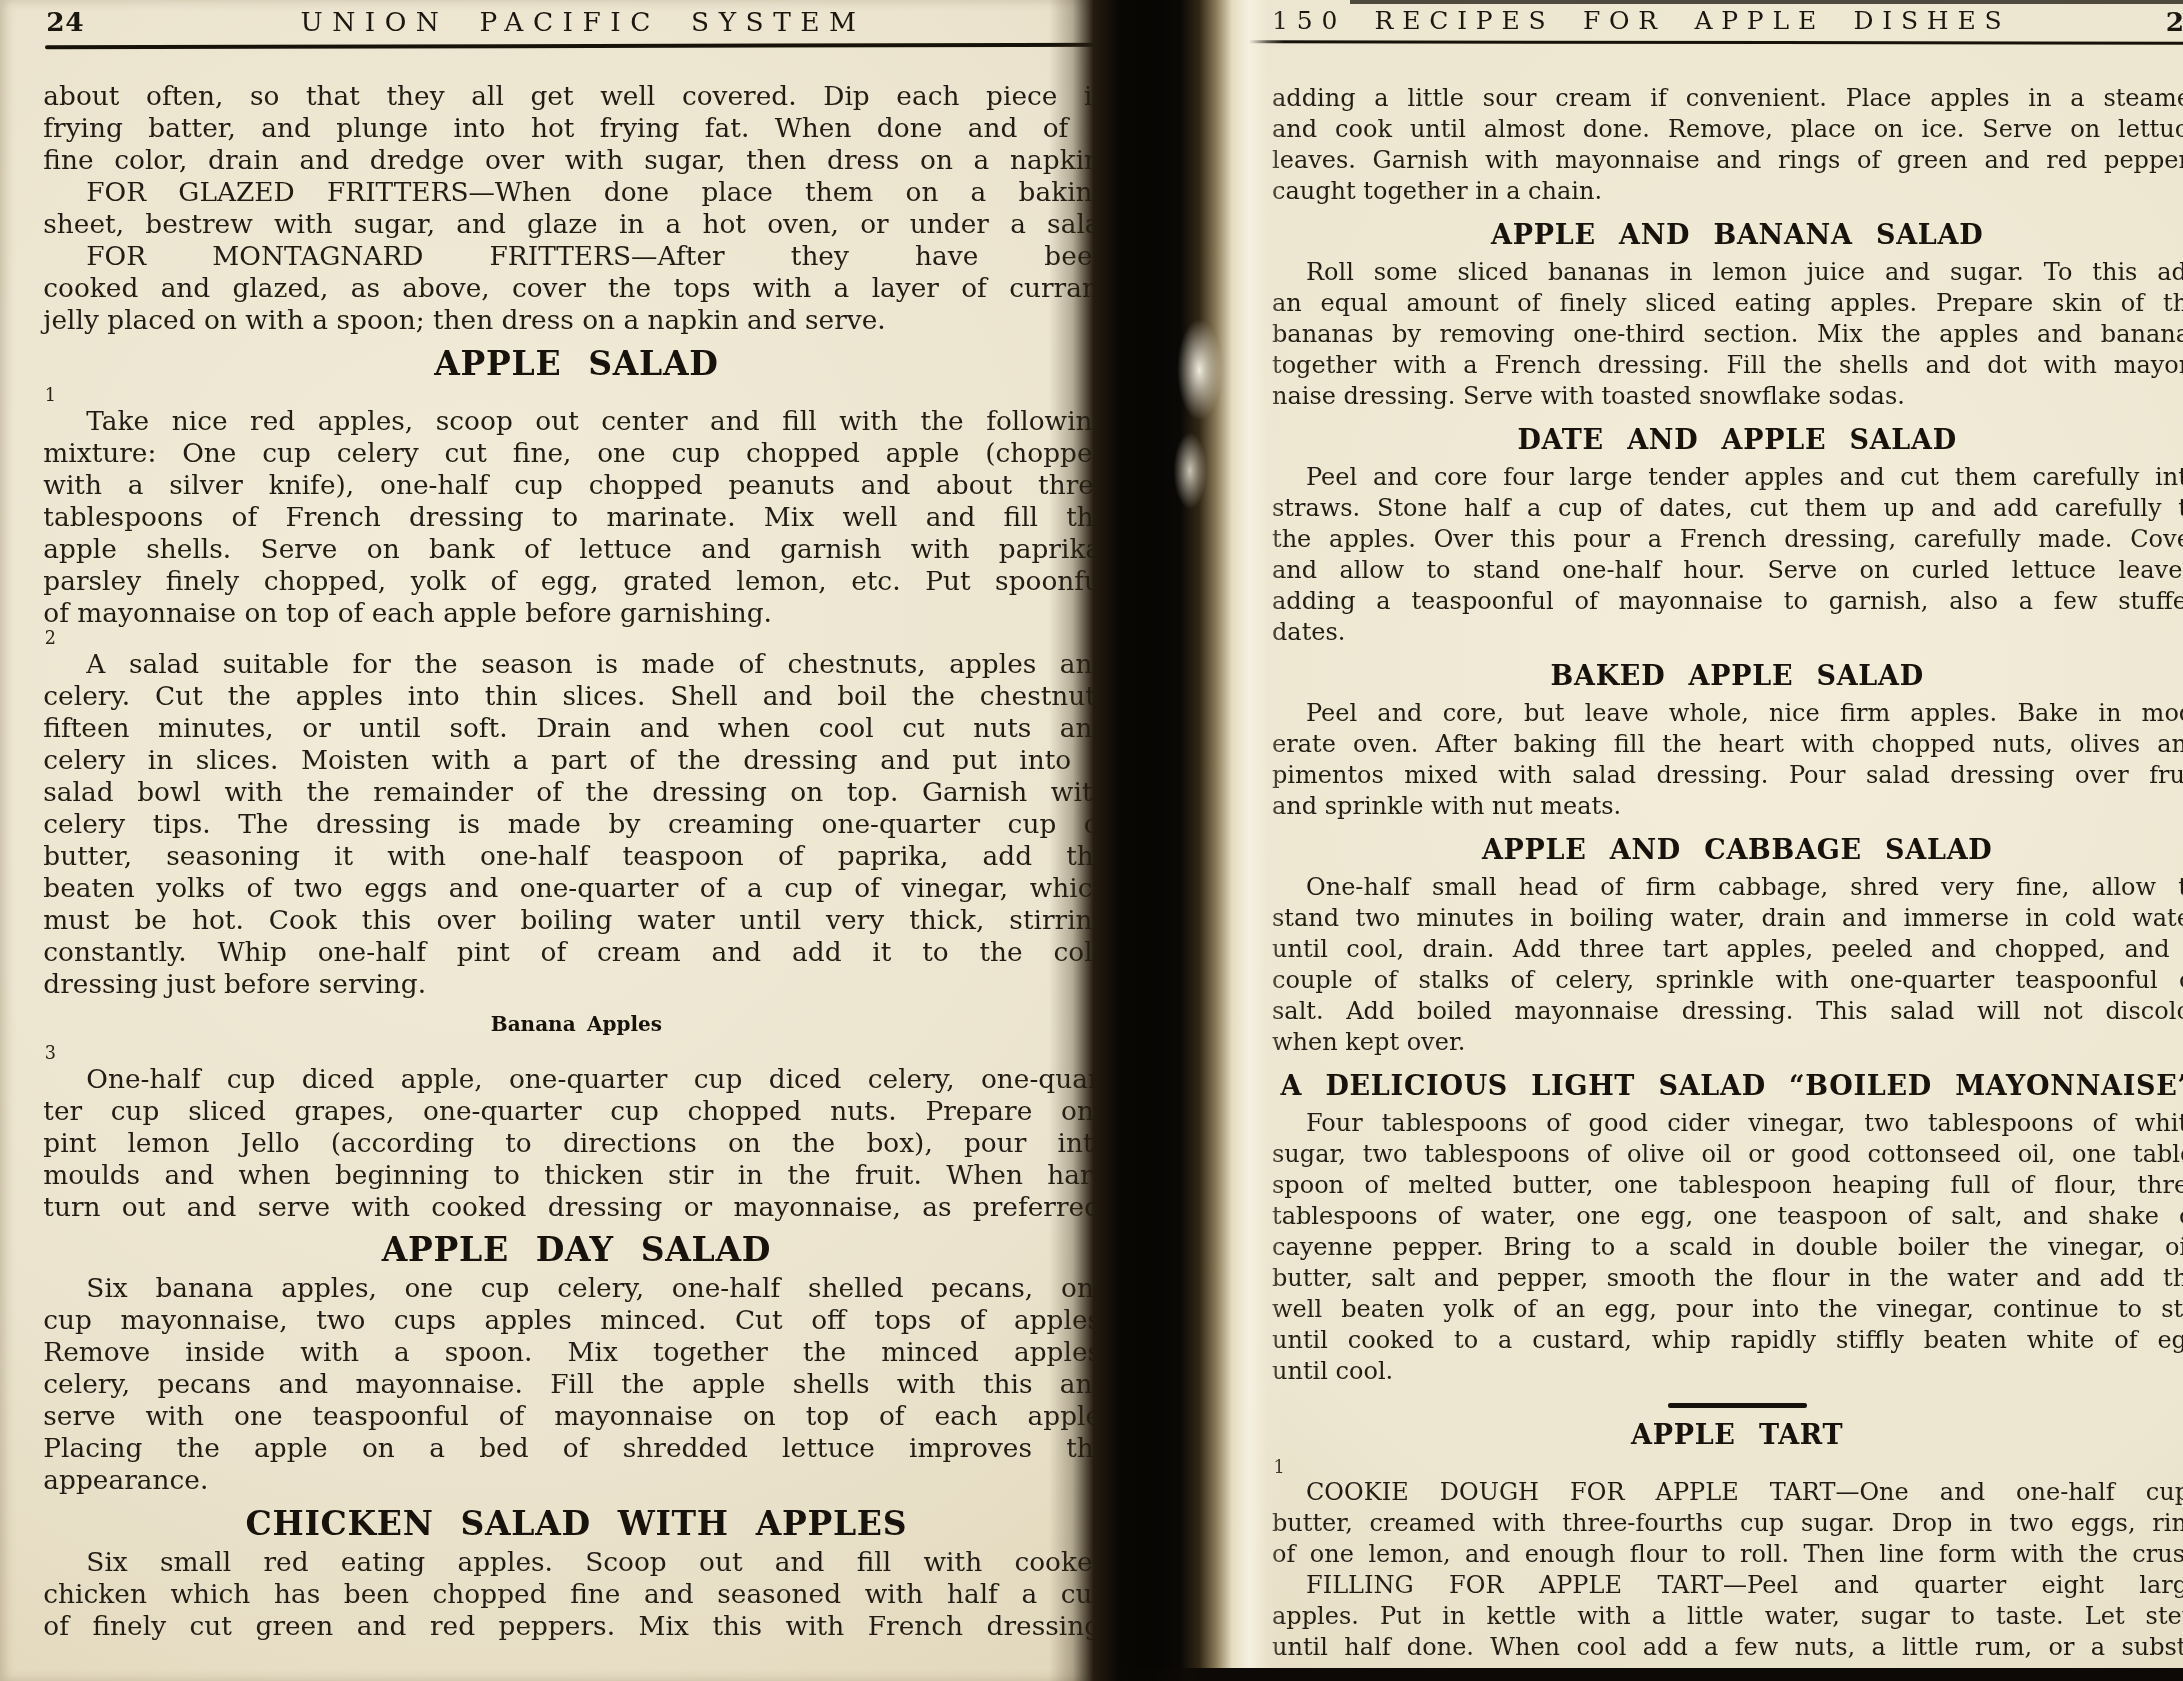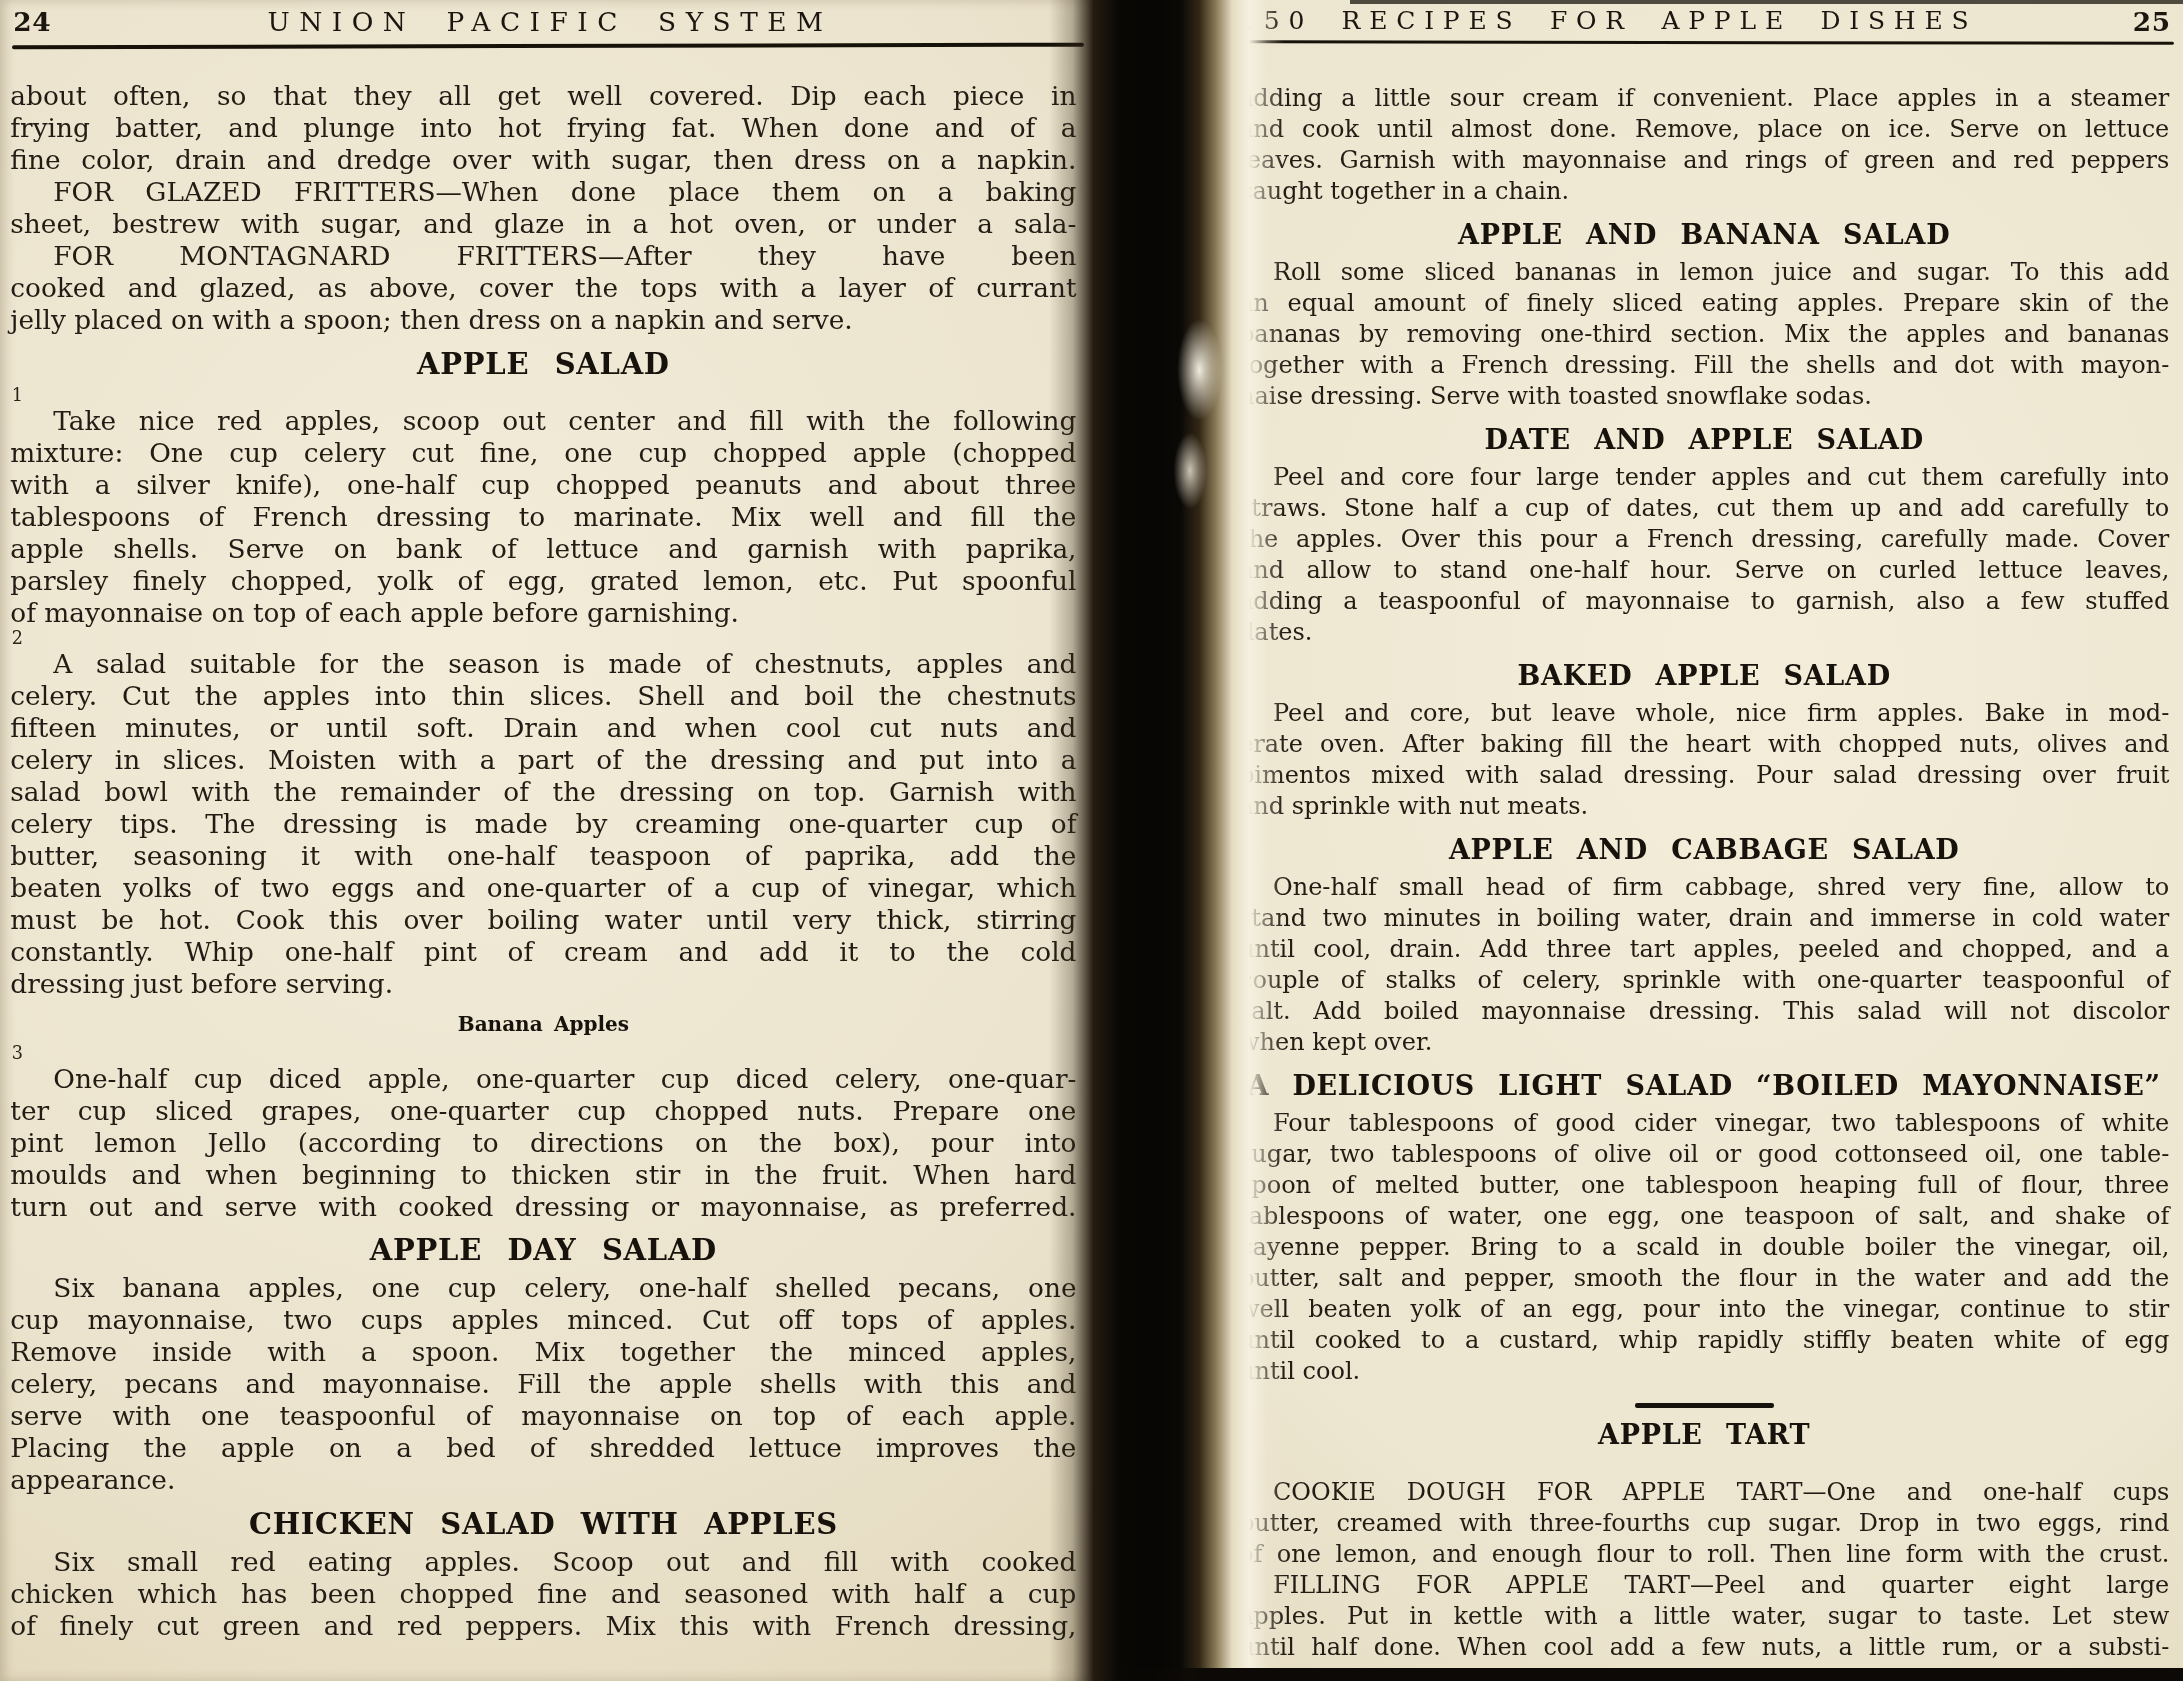--- a/index.html
+++ b/index.html
@@ -1,21 +1,21 @@
 <!DOCTYPE html>
 <html style="font-size:11.7px"><head>
 <meta charset="utf-8">
 <style>
   html,body{margin:0;padding:0;background:#0d0a06;}
   .spread{
     position:relative;width:2183px;height:1681px;overflow:hidden;
     font-family:"DejaVu Serif","Liberation Serif",serif;color:#221c14;
     background:#0d0a06;
   }
-  .page{position:absolute;top:0;height:1681px;overflow:hidden;}
+  .page{position:absolute;top:0;height:1681px;overflow:hidden;padding-left:33px;}
   .page-left{
     left:0;width:1100px;
     background:radial-gradient(120% 90% at 42% 38%, #f2ecd9 0%, #ebe3cd 55%, #e0d5b8 88%, #d6c9a9 100%);
     box-shadow:inset 4.4px 0 10.3px rgba(90,70,40,.25);
   }
   .page-right{
     left:1205px;width:979px;
     background:radial-gradient(120% 90% at 55% 40%, #f3edda 0%, #ece5cf 60%, #e1d6ba 95%, #dcd0b2 100%);
   }
   .gutter{
@@ -64,21 +64,21 @@
   
   .page-body{position:relative;}
   .page-left .page-body{padding:4.4px 23.5px 0 10.3px;font-size:26.4px;line-height:32px;}
   .page-right .page-body{padding:7.3px 14.7px 0 34px;font-size:24px;line-height:31px;}
   .line{text-align:justify;text-align-last:justify;white-space:normal;}
   .line.last{text-align-last:left;}
   .page-left .line.indent{text-indent:43px;}
   .page-right .line.indent{text-indent:34px;}
 
   .heading{font-weight:700;text-align:center;color:#17120b;}
-  .page-left .heading.caps{font-size:29px;line-height:32px;margin:11.7px 0 5.9px;word-spacing:14.7px;letter-spacing:0.7px;}
+  .page-left .heading.caps{font-size:33px;line-height:32px;margin:11.7px 0 5.9px;word-spacing:14.7px;letter-spacing:0.7px;}
   .page-right .heading.caps{font-size:27px;line-height:31px;margin:11.7px 0 7.3px;word-spacing:13.2px;letter-spacing:0.7px;}
   .heading.subtitle{font-size:20px;line-height:29px;margin:10.3px 0 4.4px;word-spacing:4.4px;}
 
   .recipe-num{font-size:17.6px;line-height:19px;color:#2a2318;padding-left:1.5px;}
   .divider{width:139px;height:4.4px;background:#16120c;border-radius:2.2px;margin:16px auto 11.7px;}
 </style>
 </head>
 <body>
 
 <div class="spread">

